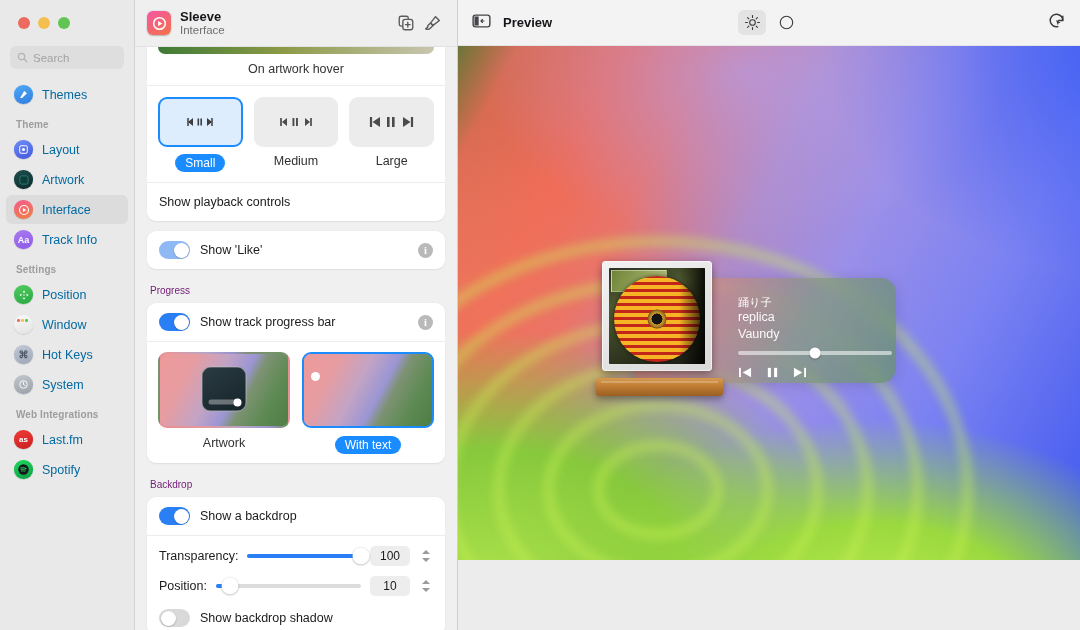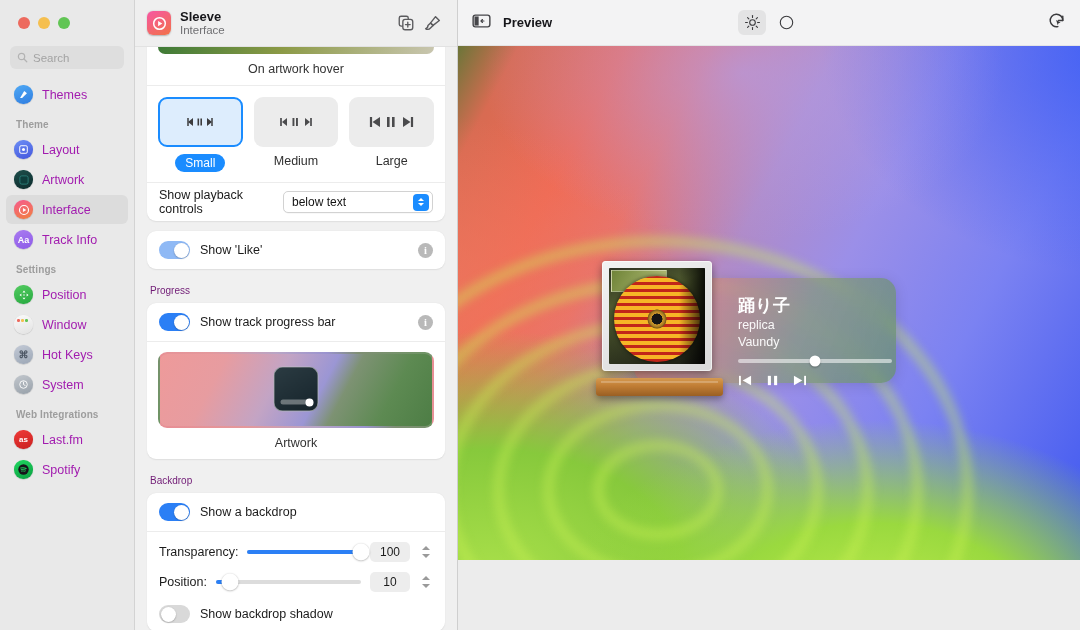--- a/index.html
+++ b/index.html
@@ -40,21 +40,21 @@
   .nav-group-title {
     font-size: 10px; color: #9d9d9d; font-weight: 600;
     padding: 9px 0 4px 16px; letter-spacing: .1px;
   }
   .nav-item {
     display: flex; align-items: center; gap: 9px;
     height: 29px; margin: 1px 6px; padding-left: 8px;
     border-radius: 6px;
   }
   .nav-item.active { background: #dcdcdc; }
-  .nav-label { font-size: 12.5px; color: #a21caf; }
+  .nav-label { font-size: 12.5px; color: #0369a1; }
   .nav-icon {
     width: 19px; height: 19px; flex: 0 0 19px; border-radius: 9px;
     display: flex; align-items: center; justify-content: center;
     color: #fff; font-size: 9px; font-weight: 700;
     box-shadow: 0 .5px 1px rgba(0,0,0,.22);
     position: relative; overflow: hidden;
   }
   .ic-themes { background: linear-gradient(160deg,#4fa9f5,#2f7de0); }
   .ic-layout { background: linear-gradient(160deg,#6d8ff5,#4356dd); }
   .ic-artwork { background: linear-gradient(160deg,#1e4f4c,#0c2b2c); }
@@ -368,21 +368,21 @@
     position: absolute; left: 0; bottom: 0;
     width: 127px; height: 18px; border-radius: 3px;
     background: linear-gradient(180deg,#d59a50 0%,#c07d34 45%,#9a5f23 100%);
     box-shadow: 0 3px 7px rgba(0,0,0,.35);
   }
   .stand::before {
     content:''; position: absolute; left: 5px; right: 5px; top: 3px; height: 2px;
     background: rgba(255,255,255,.22);
   }
   .track-info { position: absolute; left: 104px; top: 17px; right: 14px; }
-  .t-title { font-size: 17px; color: #fff; font-weight: 700; line-height: 1.3; letter-spacing:.3px; }
+  .t-title { font-size: 11px; color: #fff; font-weight: 400; line-height: 1.3; letter-spacing:.3px; }
   .t-album { font-size: 12.5px; color: rgba(255,255,255,.94); line-height: 1.32; }
   .t-artist { font-size: 12.5px; color: rgba(255,255,255,.94); line-height: 1.32; }
   .p-bar {
     margin-top: 9px; height: 3.5px; border-radius: 2px;
     background: rgba(255,255,255,.55); position: relative; width: 154px;
   }
   .p-bar .pknob {
     position: absolute; top: 50%; transform: translate(-50%,-50%);
     width: 11px; height: 11px; border-radius: 50%; background: #fff;
     box-shadow: 0 1px 2px rgba(0,0,0,.3);
@@ -592,27 +592,20 @@
             <div class="size-label">Large</div>
           </div>
         </div>
         <div class="size-pad"></div>
 
         <div class="row-div"></div>
 
         <div class="row">
           <span class="row-label">Show playback controls</span>
           <span class="spacer"></span>
-          <span class="dropdown">
-            <span class="dval">below text</span>
-            <span class="dd-arrows">
-                <i class="up"></i>
-                <i class="dn"></i>
-              </span>
-          </span>
         </div>
       </div>
 
       <div class="card">
         <div class="row">
           <span class="toggle dim">
               <span class="knob"></span>
             </span>
           <span class="row-label">Show 'Like'</span>
           <span class="spacer"></span>
@@ -634,20 +627,31 @@
         <div class="row-div"></div>
         <div class="pthumbs">
           <div class="pt-col">
             <div class="pt-thumb">
               <span class="sweep"></span>
               <span class="pt-art">
                   <span class="pt-minibar"></span>
                 </span>
             </div>
             <div class="pt-label">Artwork</div>
+          </div>
+          <div class="pt-col">
+            <div class="pt-thumb sel">
+              <span class="sweep"></span>
+              <span class="pt-lines">
+                <span class="pt-line"></span>
+                <span class="pt-line w2"></span>
+                <span class="pt-track"></span>
+              </span>
+            </div>
+            <div class="pt-label sel">With text</div>
           </div>
         </div>
       </div>
 
       <div class="section-title">Backdrop</div>
 
       <div class="card">
         <div class="row">
           <span class="toggle on">
               <span class="knob"></span>

